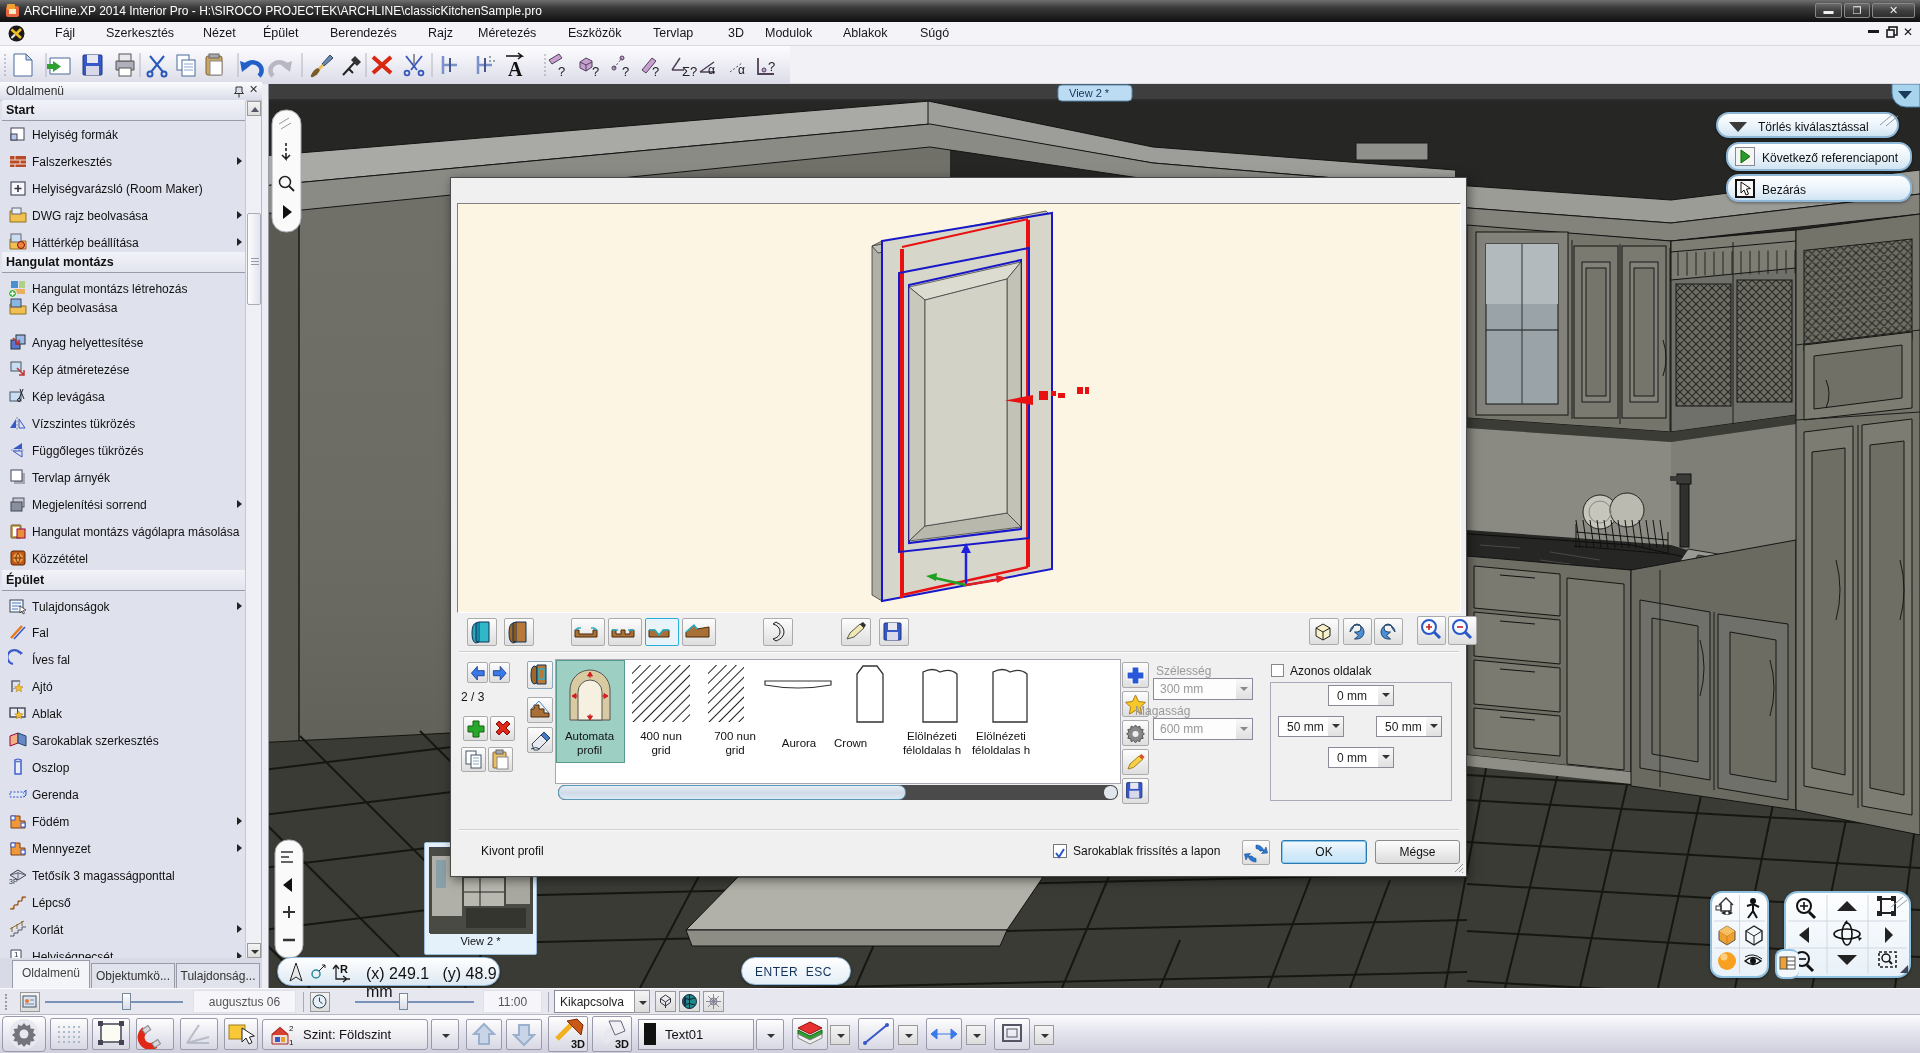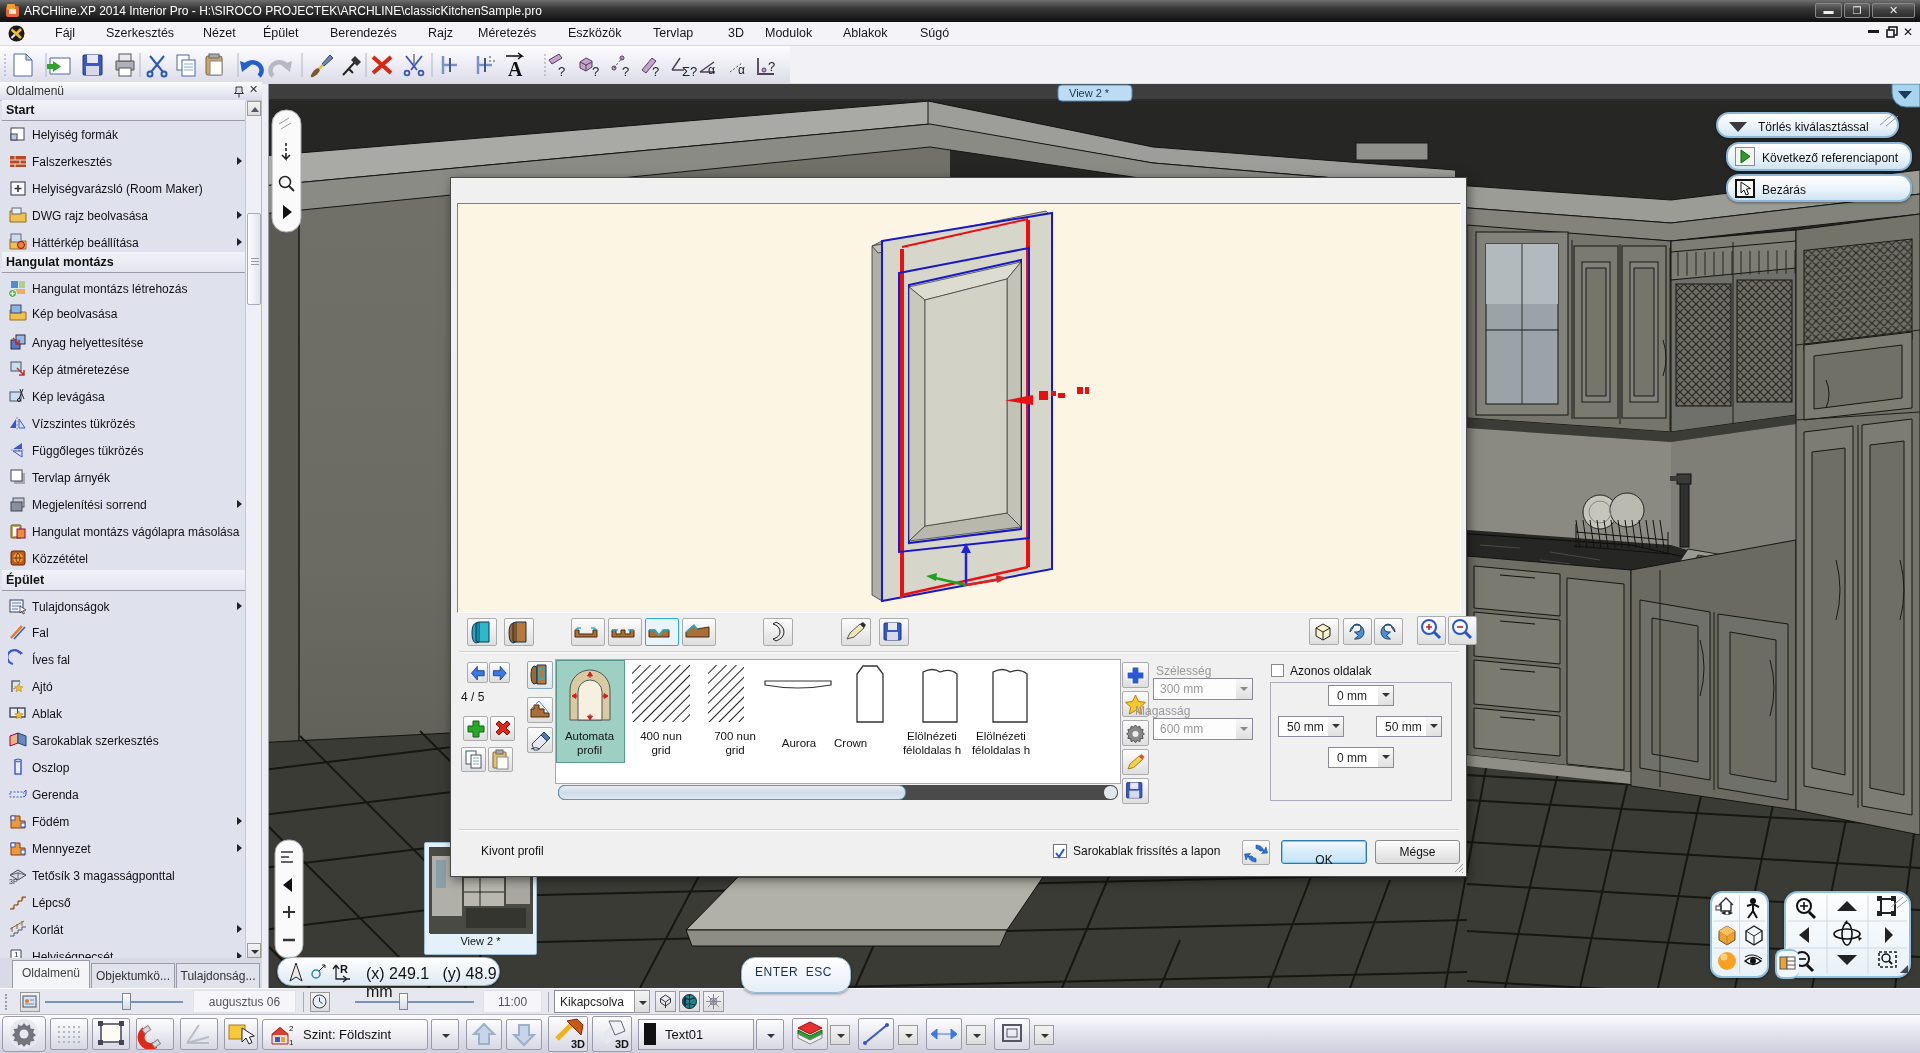--- a/index.html
+++ b/index.html
@@ -222,21 +222,21 @@
 <div class="pit" style="top:193px">
         <svg width="20" height="20">
           <rect x="3" y="3" width="7" height="7" fill="#4a90d0"></rect>
           <rect x="11" y="3" width="6" height="7" fill="#b0d088"></rect>
           <rect x="3" y="11" width="14" height="5" fill="#e8b060"></rect>
           <circle cx="4.5" cy="15.5" r="4" fill="#38a838" stroke="#fff"></circle>
           <path d="M4.5 13.2 v4.6 M2.2 15.5 h4.6" stroke="#fff" stroke-width="1.4"></path>
         </svg>
         <span>Hangulat montázs létrehozás</span>
       </div>
-<div class="pit" style="top:218px">
+<div class="pit" style="top:212px">
         <svg width="20" height="20">
           <path d="M2 7 h6 l2 2 h8 v8 h-16 z" fill="#f0c050" stroke="#907020"></path>
           <rect x="3" y="2" width="10" height="8" fill="#88b8e0" stroke="#446"></rect>
         </svg>
         <span>Kép beolvasása</span>
       </div>
 <div class="pit" style="top:247px">
         <svg width="20" height="20">
           <rect x="3" y="8" width="9" height="9" fill="#5878d0" stroke="#233"></rect>
           <rect x="8" y="3" width="9" height="9" fill="#8ab0e8" stroke="#233" fill-opacity=".8"></rect>
@@ -810,21 +810,21 @@
 <div class="pill" style="left:277px;top:957px;width:223px;height:29px;border-radius:15px;border-width:1px;background:linear-gradient(180deg,#ffffff,#dce8f2)">
 <svg class="ab" style="left:8px;top:3px" width="110" height="22">
 <path d="M10 2 L16 20 L10 16 L4 20 Z" fill="#e8e8e8" stroke="#222"></path>
 <circle cx="30" cy="13" r="4" fill="none" stroke="#2a8a9a" stroke-width="1.5"></circle>
           <path d="M33 10 l6 -6 m-3 0 h3 v3" stroke="#222" fill="none"></path>
 <path d="M50 4 v14 h14 m-14 -14 l-3 4 m3 -4 l3 4 m8 10 l-4 -3 m4 3 l-4 3" stroke="#222" stroke-width="1.3" fill="none"></path>
           <text x="54" y="12" font-size="11" font-weight="bold" fill="#111">R</text>
 </svg>
 <span class="ab" style="left:88px;top:7px;font-size:16px">(x) 249.1&nbsp;&nbsp;&nbsp;(y) 48.9 mm</span>
       </div>
-<div class="pill" style="left:741px;top:957px;width:110px;height:36px;border-radius:14px;border-width:1px;background:linear-gradient(180deg,#ffffff,#e4eef6)">
+<div class="pill" style="left:741px;top:957px;width:110px;height:28px;border-radius:14px;border-width:1px;background:linear-gradient(180deg,#ffffff,#e4eef6)">
 <span class="ab" style="left:13px;top:7px;font-size:12px;color:#13325a;letter-spacing:.5px">ENTER&nbsp;&nbsp;ESC</span>
       </div>
 <div class="pill" style="left:1716px;top:112px;width:183px;height:26px">
         <svg class="ab" style="left:10px;top:7px" width="22" height="12">
           <path d="M1 1 h18 l-9 10 z" fill="#3a3a3a"></path>
         </svg>
         <span class="ab" style="left:40px;top:6px">Törlés kiválasztással</span>
 <svg class="ab" style="left:160px;top:-1px" width="22" height="14">
           <path d="M2 12 L14 2 M8 13 L20 3" stroke="#8a9aa8" fill="none"></path>
         </svg>
@@ -1006,21 +1006,21 @@
 <div class="ab" style="left:16px;top:484px;width:21px;height:21px;border:1px solid #ababab;background:linear-gradient(180deg,#fdfdfd,#ececec 55%,#dedede);border-radius:2px"><svg width="19" height="19">
           <g transform="scale(.85)">
             <path d="M4 9 h8 v-5 l7 8 -7 8 v-5 h-8 z" fill="#3878e8" stroke="#1a3a8a" transform="rotate(180 11.5 12)"></path>
           </g>
         </svg></div>
 <div class="ab" style="left:38px;top:484px;width:21px;height:21px;border:1px solid #ababab;background:linear-gradient(180deg,#fdfdfd,#ececec 55%,#dedede);border-radius:2px"><svg width="19" height="19">
           <g transform="scale(.85)">
             <path d="M4 9 h8 v-5 l7 8 -7 8 v-5 h-8 z" fill="#3878e8" stroke="#1a3a8a"></path>
           </g>
         </svg></div>
-<div class="ab" style="left:10px;top:512px;font-size:12px;color:#111">4 / 5</div>
+<div class="ab" style="left:10px;top:512px;font-size:12px;color:#111">2 / 3</div>
 <div class="ab" style="left:12px;top:538px;width:25px;height:25px;border:1px solid #ababab;background:linear-gradient(180deg,#fdfdfd,#ececec 55%,#dedede);border-radius:2px"><svg width="23" height="23">
           <path d="M9 4 h6 v5 h5 v6 h-5 v5 h-6 v-5 h-5 v-6 h5 z" fill="#28a828" stroke="#156015"></path>
         </svg></div>
 <div class="ab" style="left:39px;top:538px;width:25px;height:25px;border:1px solid #ababab;background:linear-gradient(180deg,#fdfdfd,#ececec 55%,#dedede);border-radius:2px"><svg width="23" height="23">
           <path d="M5 7 l3 -3 4 4 4 -4 3 3 -4 4 4 4 -3 3 -4 -4 -4 4 -3 -3 4 -4 z" fill="#e02818" stroke="#801008"></path>
         </svg></div>
 <div class="ab" style="left:10px;top:569px;width:25px;height:25px;border:1px solid #ababab;background:linear-gradient(180deg,#fdfdfd,#ececec 55%,#dedede);border-radius:2px"><svg width="23" height="23">
           <rect x="4" y="3" width="10" height="13" fill="#fff" stroke="#456"></rect>
           <rect x="9" y="7" width="10" height="13" fill="#fff" stroke="#456"></rect>
           <g stroke="#8ab">
@@ -1142,21 +1142,21 @@
 <div class="ab" style="left:8px;top:473px;width:1000px;height:2px;border-top:1px solid #d0d0d0;border-bottom:1px solid #fbfbfb"></div>
 <div class="ab" style="left:8px;top:651px;width:1000px;height:2px;border-top:1px solid #d0d0d0;border-bottom:1px solid #fbfbfb"></div>
 <div class="ab" style="left:30px;top:666px;font-size:12px;color:#111">Kivont profil</div>
 <div class="ab" style="left:602px;top:666px;width:14px;height:14px;background:#fff;border:1px solid #777"><svg width="12" height="12">
           <path d="M2 6 l3 4 5 -8" stroke="#2858c8" stroke-width="2" fill="none"></path>
         </svg></div>
 <div class="ab" style="left:622px;top:666px;font-size:12px;color:#111">Sarokablak frissítés a lapon</div>
 <div class="ab" style="left:791px;top:662px;width:28px;height:25px;border:1px solid #ababab;background:linear-gradient(180deg,#fdfdfd,#ececec 55%,#dedede);border-radius:2px"><svg width="26" height="23">
           <path d="M13 4 a8.5 8.5 0 0 1 8 6 h-4 a5 5 0 0 0 -4 -2.5 z M21 10 l2 -4 1.5 6 -6 .5 z M13 21 a8.5 8.5 0 0 1 -8 -6 h4 a5 5 0 0 0 4 2.5 z M5 15 l-2 4 -1.5 -6 6 -.5 z" fill="#2878d8" stroke="#1a4a88" stroke-width=".6"></path>
         </svg></div>
-<div class="ab" style="left:830px;top:662px;width:86px;height:24px;background:linear-gradient(180deg,#f4fafe,#d8ecfa 50%,#c4e4f8);border:1px solid #2a7ab0;border-radius:3px;text-align:center;padding-top:12px;font-size:12px;color:#111;box-shadow:0 0 0 1px #8cc8ec inset">OK</div>
+<div class="ab" style="left:830px;top:662px;width:86px;height:24px;background:linear-gradient(180deg,#f4fafe,#d8ecfa 50%,#c4e4f8);border:1px solid #2a7ab0;border-radius:3px;text-align:center;padding-top:4px;font-size:12px;color:#111;box-shadow:0 0 0 1px #8cc8ec inset">OK</div>
 <div class="ab" style="left:924px;top:662px;width:85px;height:24px;background:linear-gradient(180deg,#fdfdfd,#ececec 50%,#dcdcdc);border:1px solid #8a8a8a;border-radius:3px;text-align:center;padding-top:4px;font-size:12px;color:#111">Mégse</div>
 <svg class="ab" style="left:1002px;top:684px" width="12" height="12">
         <g stroke="#999">
           <line x1="10" y1="2" x2="2" y2="10"></line>
           <line x1="10" y1="6" x2="6" y2="10"></line>
           <line x1="10" y1="10" x2="9" y2="11"></line>
         </g>
       </svg>
 </div>
 </div>

